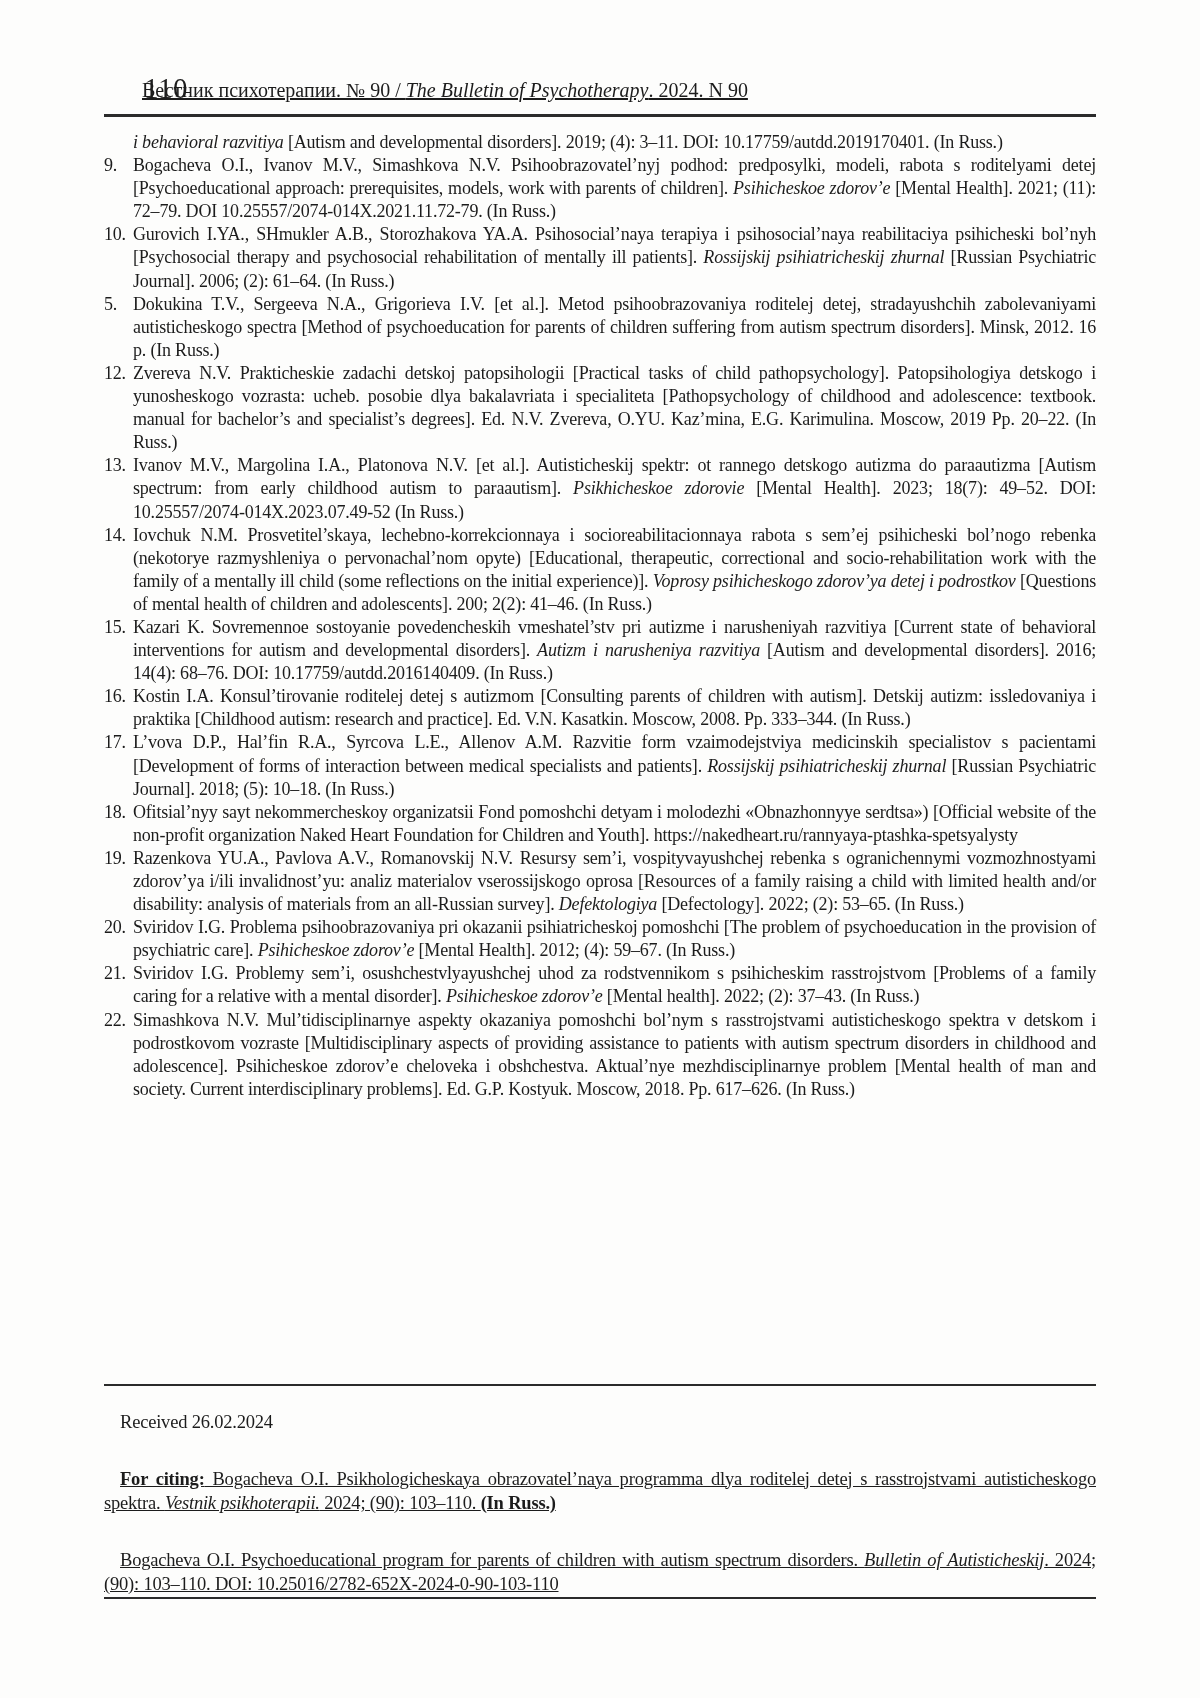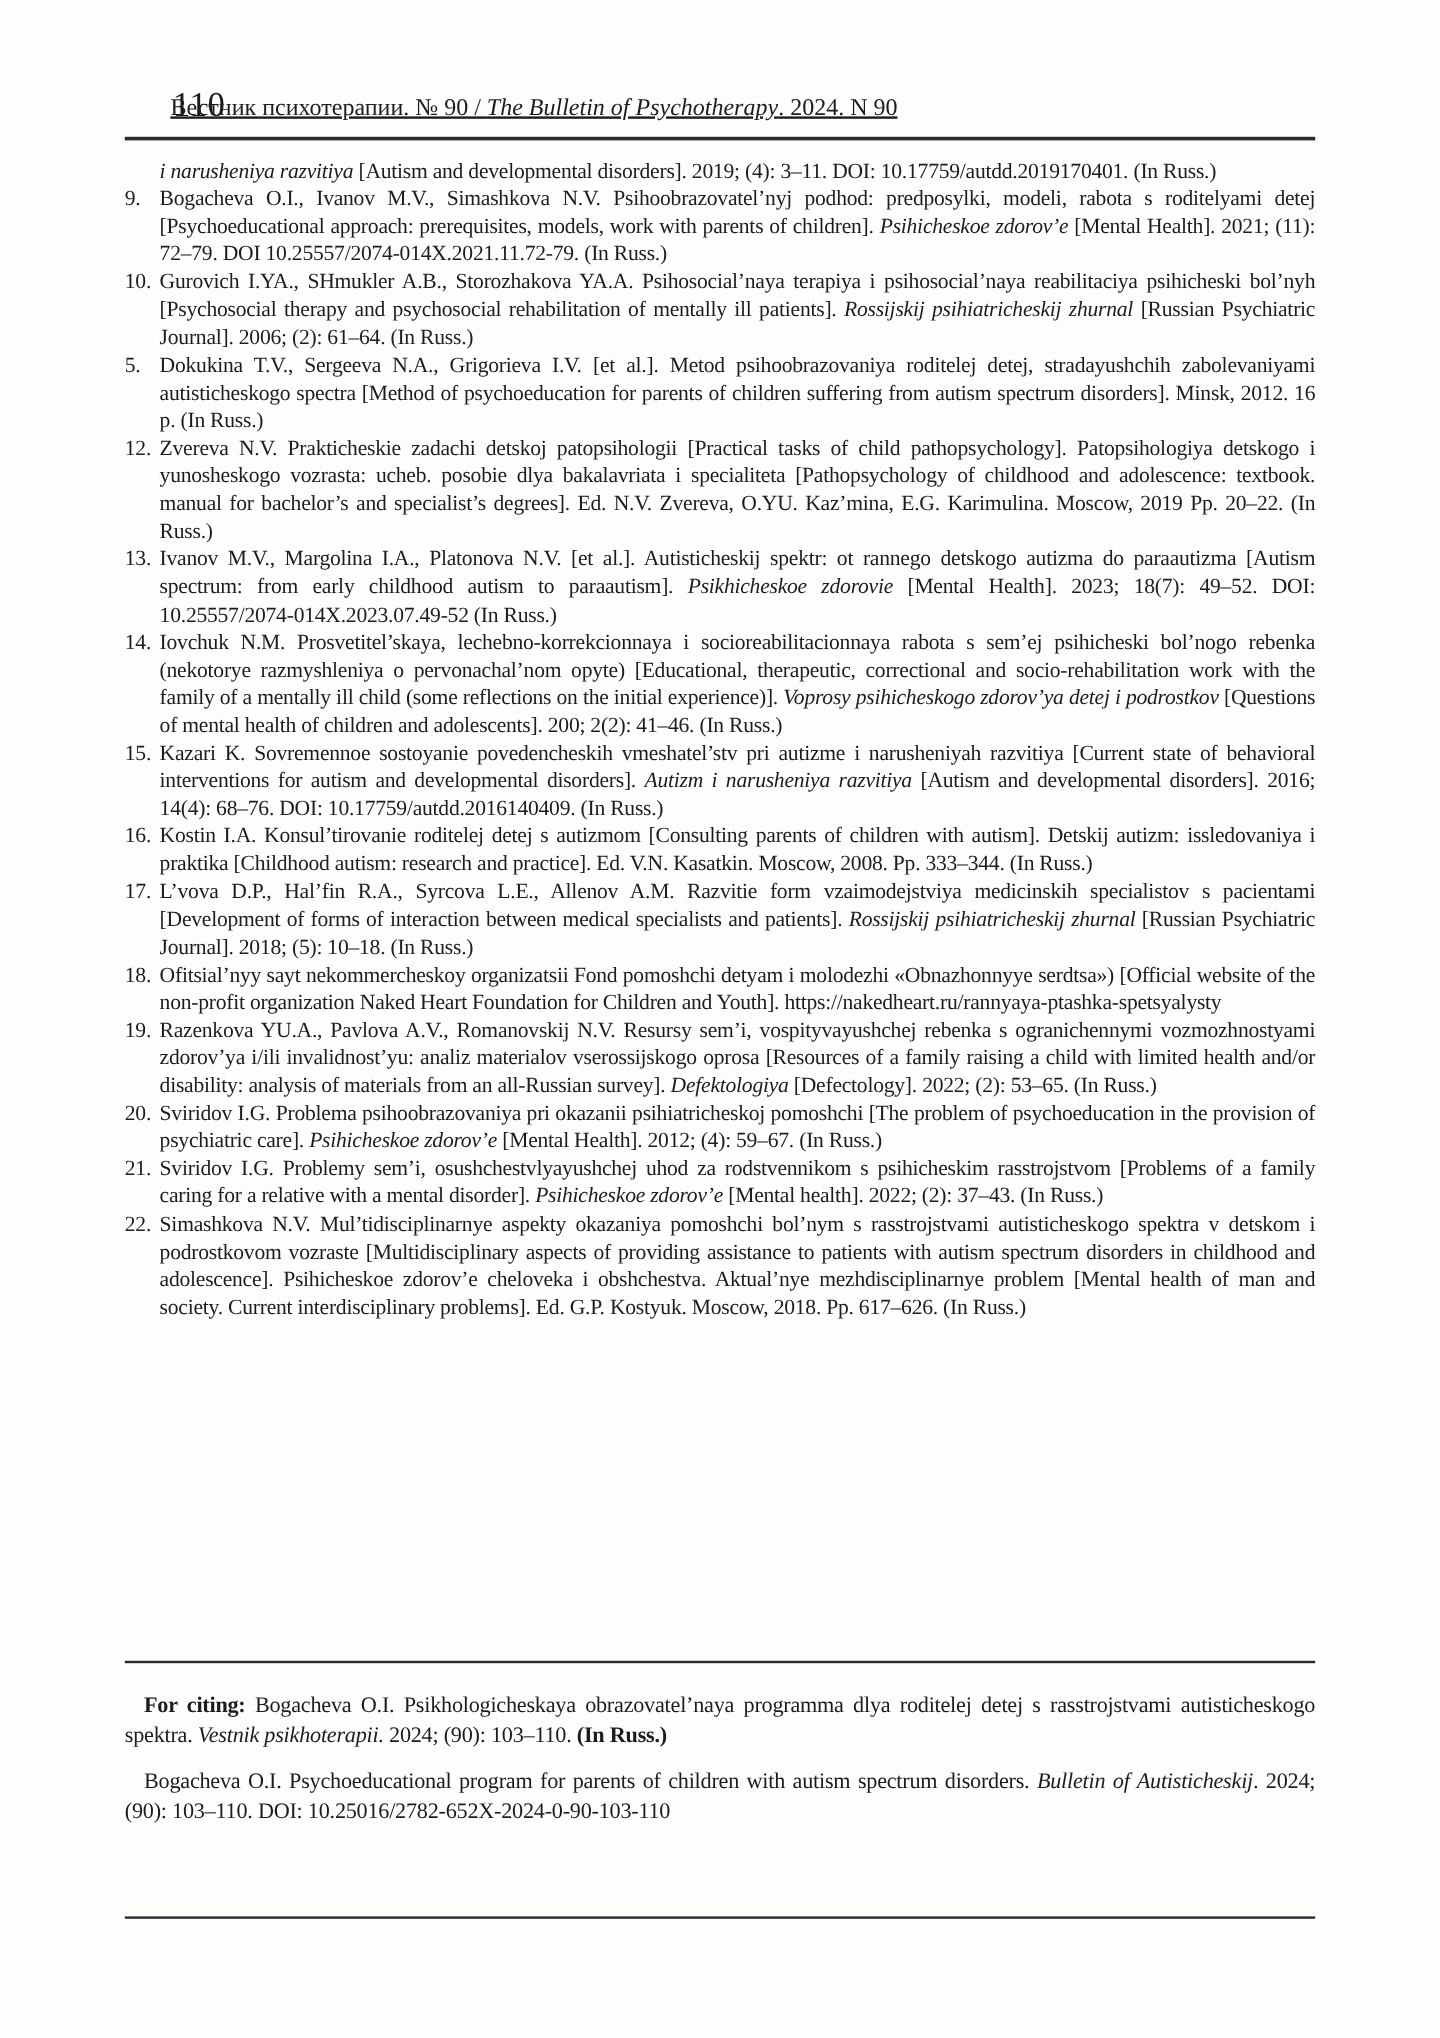--- a/index.html
+++ b/index.html
@@ -27,57 +27,58 @@
   }
   .ref-item { position: relative; padding-left: 29px; }
   .ref-num { position: absolute; left: 0; top: 0; }
 
   .footer {
     position: absolute; left: 104px; width: 992px; top: 1410px;
     font-size: 18.5px; line-height: 24.5px;
     text-align: justify; letter-spacing: -0.2px;
   }
   .footer p { margin: 0; text-indent: 16px; }
-  .footer p + p { margin-top: 14px; }
+  .footer p + p { margin-top: 32px; text-decoration: underline; }
 
   .seg-i { font-style: italic; }
   .seg-b { font-weight: bold; }
 </style>
 </head>
 <body>
 
 <div class="page">
 
   <header class="header">
     <div class="page-num">110</div>
     <div class="journal-line"><span>Вестник психотерапии. № 90  /  </span><span class="seg-i">The Bulletin of Psychotherapy</span><span>. 2024. N 90</span></div>
   </header>
 
   <div class="rule rule-header"></div>
 
   <main class="references">
-      <div class="ref-item"><span class="ref-num"></span><span><span class="seg-i">i narusheniya razvitiya</span><span> [Autism and developmental disorders]. 2019; (4): 3–11. DOI: 10.17759/autdd.2019170401. (In Russ.)</span></span></div>
+      <div class="ref-item"><span class="ref-num"></span><span><span class="seg-i">i behavioral razvitiya</span><span> [Autism and developmental disorders]. 2019; (4): 3–11. DOI: 10.17759/autdd.2019170401. (In Russ.)</span></span></div>
       <div class="ref-item"><span class="ref-num">9.</span><span><span>Bogacheva O.I., Ivanov M.V., Simashkova N.V. Psihoobrazovatel’nyj podhod: predposylki, modeli, rabota s roditelyami detej [Psychoeducational approach: prerequisites, models, work with parents of children]. </span><span class="seg-i">Psihicheskoe zdorov’e</span><span> [Mental Health]. 2021; (11): 72–79. DOI 10.25557/2074-014X.2021.11.72-79. (In Russ.)</span></span></div>
       <div class="ref-item"><span class="ref-num">10.</span><span><span>Gurovich I.YA., SHmukler A.B., Storozhakova YA.A. Psihosocial’naya terapiya i psihosocial’naya reabilitaciya psihicheski bol’nyh [Psychosocial therapy and psychosocial rehabilitation of mentally ill patients]. </span><span class="seg-i">Rossijskij psihiatricheskij zhurnal</span><span> [Russian Psychiatric Journal]. 2006; (2): 61–64. (In Russ.)</span></span></div>
       <div class="ref-item"><span class="ref-num">5.</span><span><span>Dokukina T.V., Sergeeva N.A., Grigorieva I.V. [et al.]. Metod psihoobrazovaniya roditelej detej, stradayushchih zabolevaniyami autisticheskogo spectra [Method of psychoeducation for parents of children suffering from autism spectrum disorders]. Minsk, 2012. 16 p. (In Russ.)</span></span></div>
       <div class="ref-item"><span class="ref-num">12.</span><span><span>Zvereva N.V. Prakticheskie zadachi detskoj patopsihologii [Practical tasks of child pathopsychology]. Patopsihologiya detskogo i yunosheskogo vozrasta: ucheb. posobie dlya bakalavriata i specialiteta [Pathopsychology of childhood and adolescence: textbook. manual for bachelor’s and specialist’s degrees]. Ed. N.V. Zvereva, O.YU. Kaz’mina, E.G. Karimulina. Moscow, 2019 Pp. 20–22. (In Russ.)</span></span></div>
       <div class="ref-item"><span class="ref-num">13.</span><span><span>Ivanov M.V., Margolina I.A., Platonova N.V. [et al.]. Autisticheskij spektr: ot rannego detskogo autizma do paraautizma [Autism spectrum: from early childhood autism to paraautism]. </span><span class="seg-i">Psikhicheskoe zdorovie</span><span> [Mental Health]. 2023; 18(7): 49–52. DOI: 10.25557/2074-014X.2023.07.49-52 (In Russ.)</span></span></div>
       <div class="ref-item"><span class="ref-num">14.</span><span><span>Iovchuk N.M. Prosvetitel’skaya, lechebno-korrekcionnaya i socioreabilitacionnaya rabota s sem’ej psihicheski bol’nogo rebenka (nekotorye razmyshleniya o pervonachal’nom opyte) [Educational, therapeutic, correctional and socio-rehabilitation work with the family of a mentally ill child (some reflections on the initial experience)]. </span><span class="seg-i">Voprosy psihicheskogo zdorov’ya detej i podrostkov</span><span> [Questions of mental health of children and adolescents]. 200; 2(2): 41–46. (In Russ.)</span></span></div>
       <div class="ref-item"><span class="ref-num">15.</span><span><span>Kazari K. Sovremennoe sostoyanie povedencheskih vmeshatel’stv pri autizme i narusheniyah razvitiya [Current state of behavioral interventions for autism and developmental disorders]. </span><span class="seg-i">Autizm i narusheniya razvitiya</span><span> [Autism and developmental disorders]. 2016; 14(4): 68–76. DOI: 10.17759/autdd.2016140409. (In Russ.)</span></span></div>
       <div class="ref-item"><span class="ref-num">16.</span><span><span>Kostin I.A. Konsul’tirovanie roditelej detej s autizmom [Consulting parents of children with autism]. Detskij autizm: issledovaniya i praktika [Childhood autism: research and practice]. Ed. V.N. Kasatkin. Moscow, 2008. Pp. 333–344. (In Russ.)</span></span></div>
       <div class="ref-item"><span class="ref-num">17.</span><span><span>L’vova D.P., Hal’fin R.A., Syrcova L.E., Allenov A.M. Razvitie form vzaimodejstviya medicinskih specialistov s pacientami [Development of forms of interaction between medical specialists and patients]. </span><span class="seg-i">Rossijskij psihiatricheskij zhurnal</span><span> [Russian Psychiatric Journal]. 2018; (5): 10–18. (In Russ.)</span></span></div>
       <div class="ref-item"><span class="ref-num">18.</span><span><span>Ofitsial’nyy sayt nekommercheskoy organizatsii Fond pomoshchi detyam i molodezhi «Obnazhonnyye serdtsa») [Official website of the non-profit organization Naked Heart Foundation for Children and Youth]. https://nakedheart.ru/rannyaya-ptashka-spetsyalysty</span></span></div>
       <div class="ref-item"><span class="ref-num">19.</span><span><span>Razenkova YU.A., Pavlova A.V., Romanovskij N.V. Resursy sem’i, vospityvayushchej rebenka s ogranichennymi vozmozhnostyami zdorov’ya i/ili invalidnost’yu: analiz materialov vserossijskogo oprosa [Resources of a family raising a child with limited health and/or disability: analysis of materials from an all-Russian survey]. </span><span class="seg-i">Defektologiya</span><span> [Defectology]. 2022; (2): 53–65. (In Russ.)</span></span></div>
       <div class="ref-item"><span class="ref-num">20.</span><span><span>Sviridov I.G. Problema psihoobrazovaniya pri okazanii psihiatricheskoj pomoshchi [The problem of psychoeducation in the provision of psychiatric care]. </span><span class="seg-i">Psihicheskoe zdorov’e</span><span> [Mental Health]. 2012; (4): 59–67. (In Russ.)</span></span></div>
       <div class="ref-item"><span class="ref-num">21.</span><span><span>Sviridov I.G. Problemy sem’i, osushchestvlyayushchej uhod za rodstvennikom s psihicheskim rasstrojstvom [Problems of a family caring for a relative with a mental disorder]. </span><span class="seg-i">Psihicheskoe zdorov’e</span><span> [Mental health]. 2022; (2): 37–43. (In Russ.)</span></span></div>
       <div class="ref-item"><span class="ref-num">22.</span><span><span>Simashkova N.V. Mul’tidisciplinarnye aspekty okazaniya pomoshchi bol’nym s rasstrojstvami autisticheskogo spektra v detskom i podrostkovom vozraste [Multidisciplinary aspects of providing assistance to patients with autism spectrum disorders in childhood and adolescence]. Psihicheskoe zdorov’e cheloveka i obshchestva. Aktual’nye mezhdisciplinarnye problem [Mental health of man and society. Current interdisciplinary problems]. Ed. G.P. Kostyuk. Moscow, 2018. Pp. 617–626. (In Russ.)</span></span></div>
     </main>
 
   <div class="rule rule-footer-top"></div>
 
   <footer class="footer">
+    <p>Received 26.02.2024</p>
     <p><span class="seg-b">For citing:</span><span> Bogacheva O.I. Psikhologicheskaya obrazovatel’naya programma dlya roditelej detej s rasstrojstvami autisticheskogo spektra. </span><span class="seg-i">Vestnik psikhoterapii.</span><span> 2024; (90): 103–110. </span><span class="seg-b">(In Russ.)</span></p>
     <p><span>Bogacheva O.I. Psychoeducational program for parents of children with autism spectrum disorders. </span><span class="seg-i">Bulletin of Autisticheskij</span><span>. 2024; (90): 103–110. DOI: 10.25016/2782-652X-2024-0-90-103-110</span></p>
   </footer>
 
   <div class="rule rule-footer-bottom"></div>
 
 </div>
 
 </body></html>

